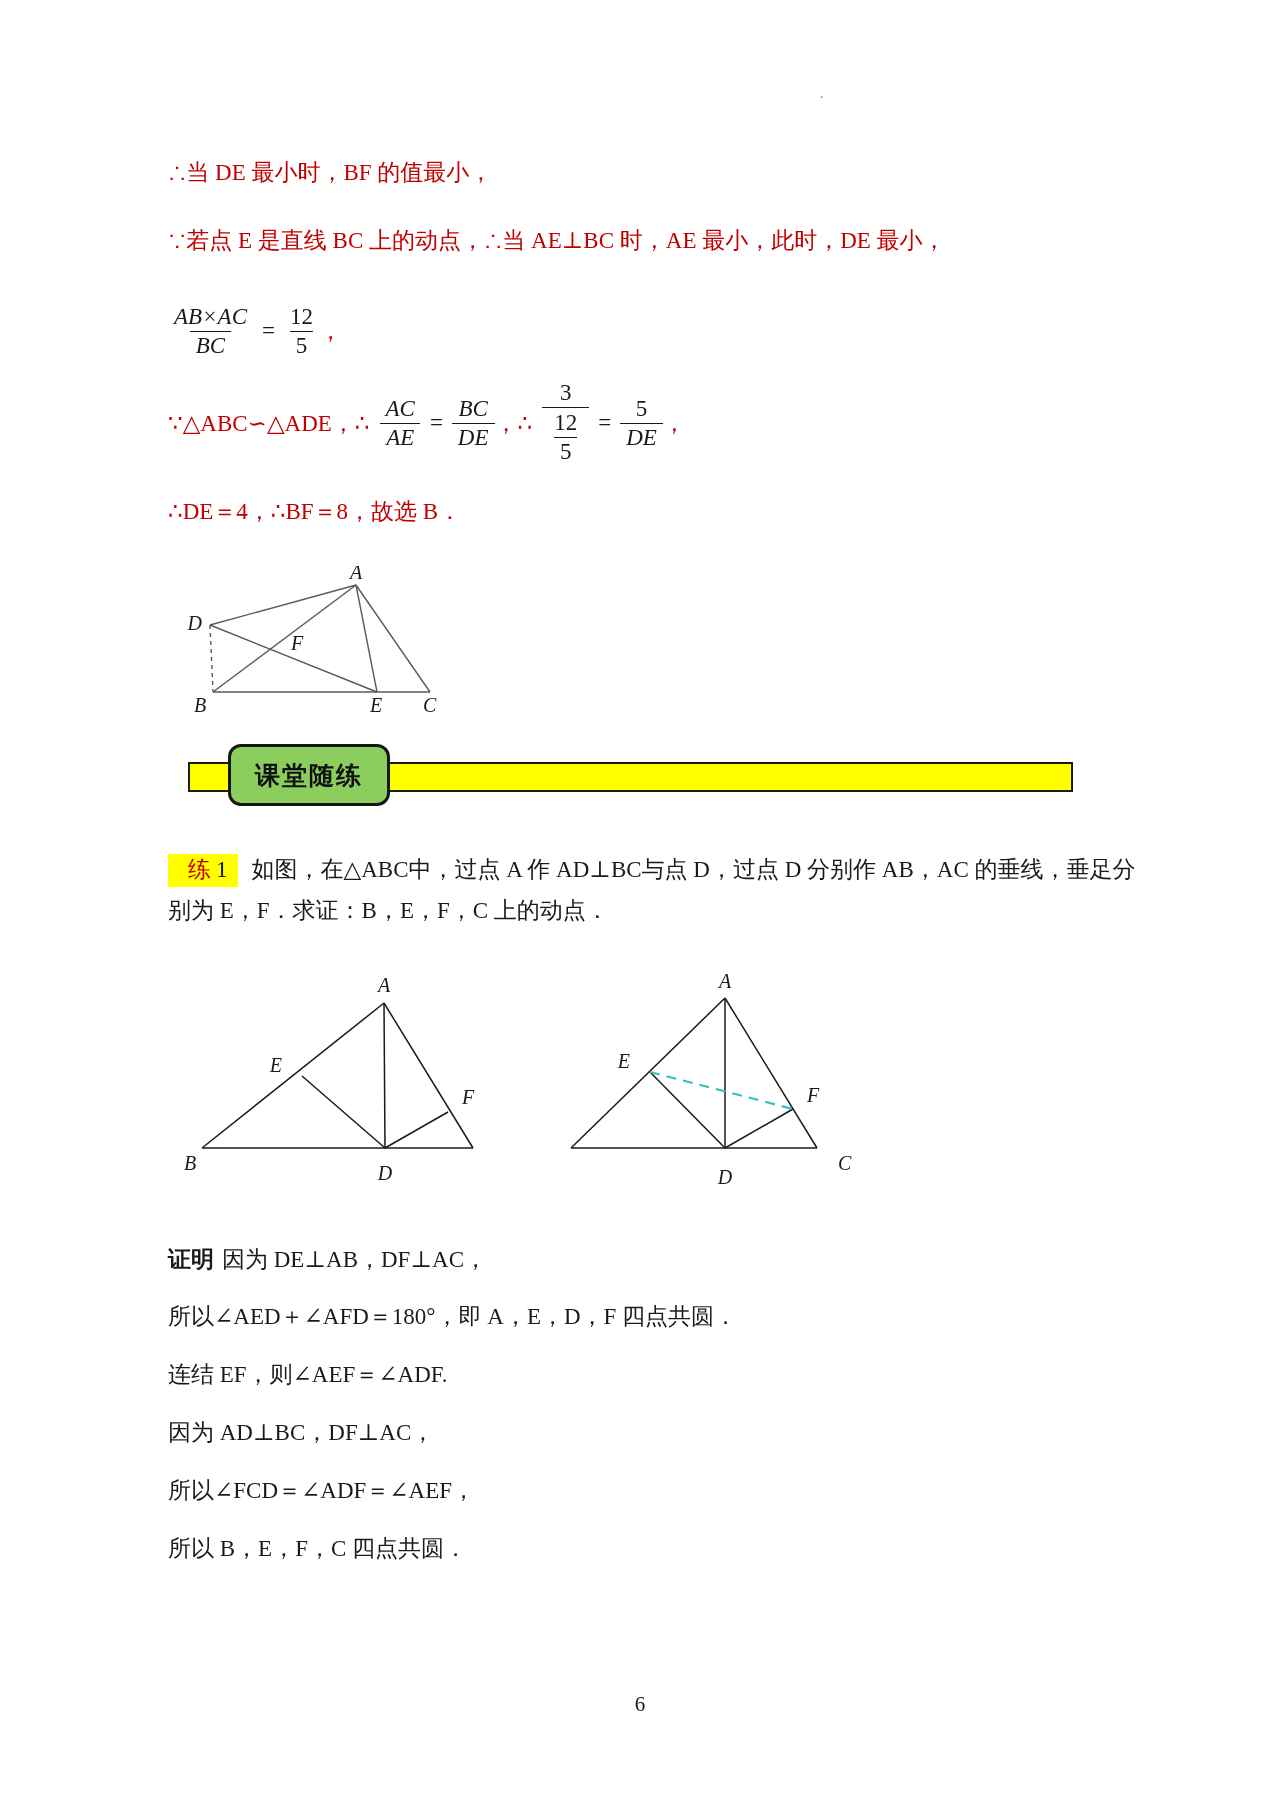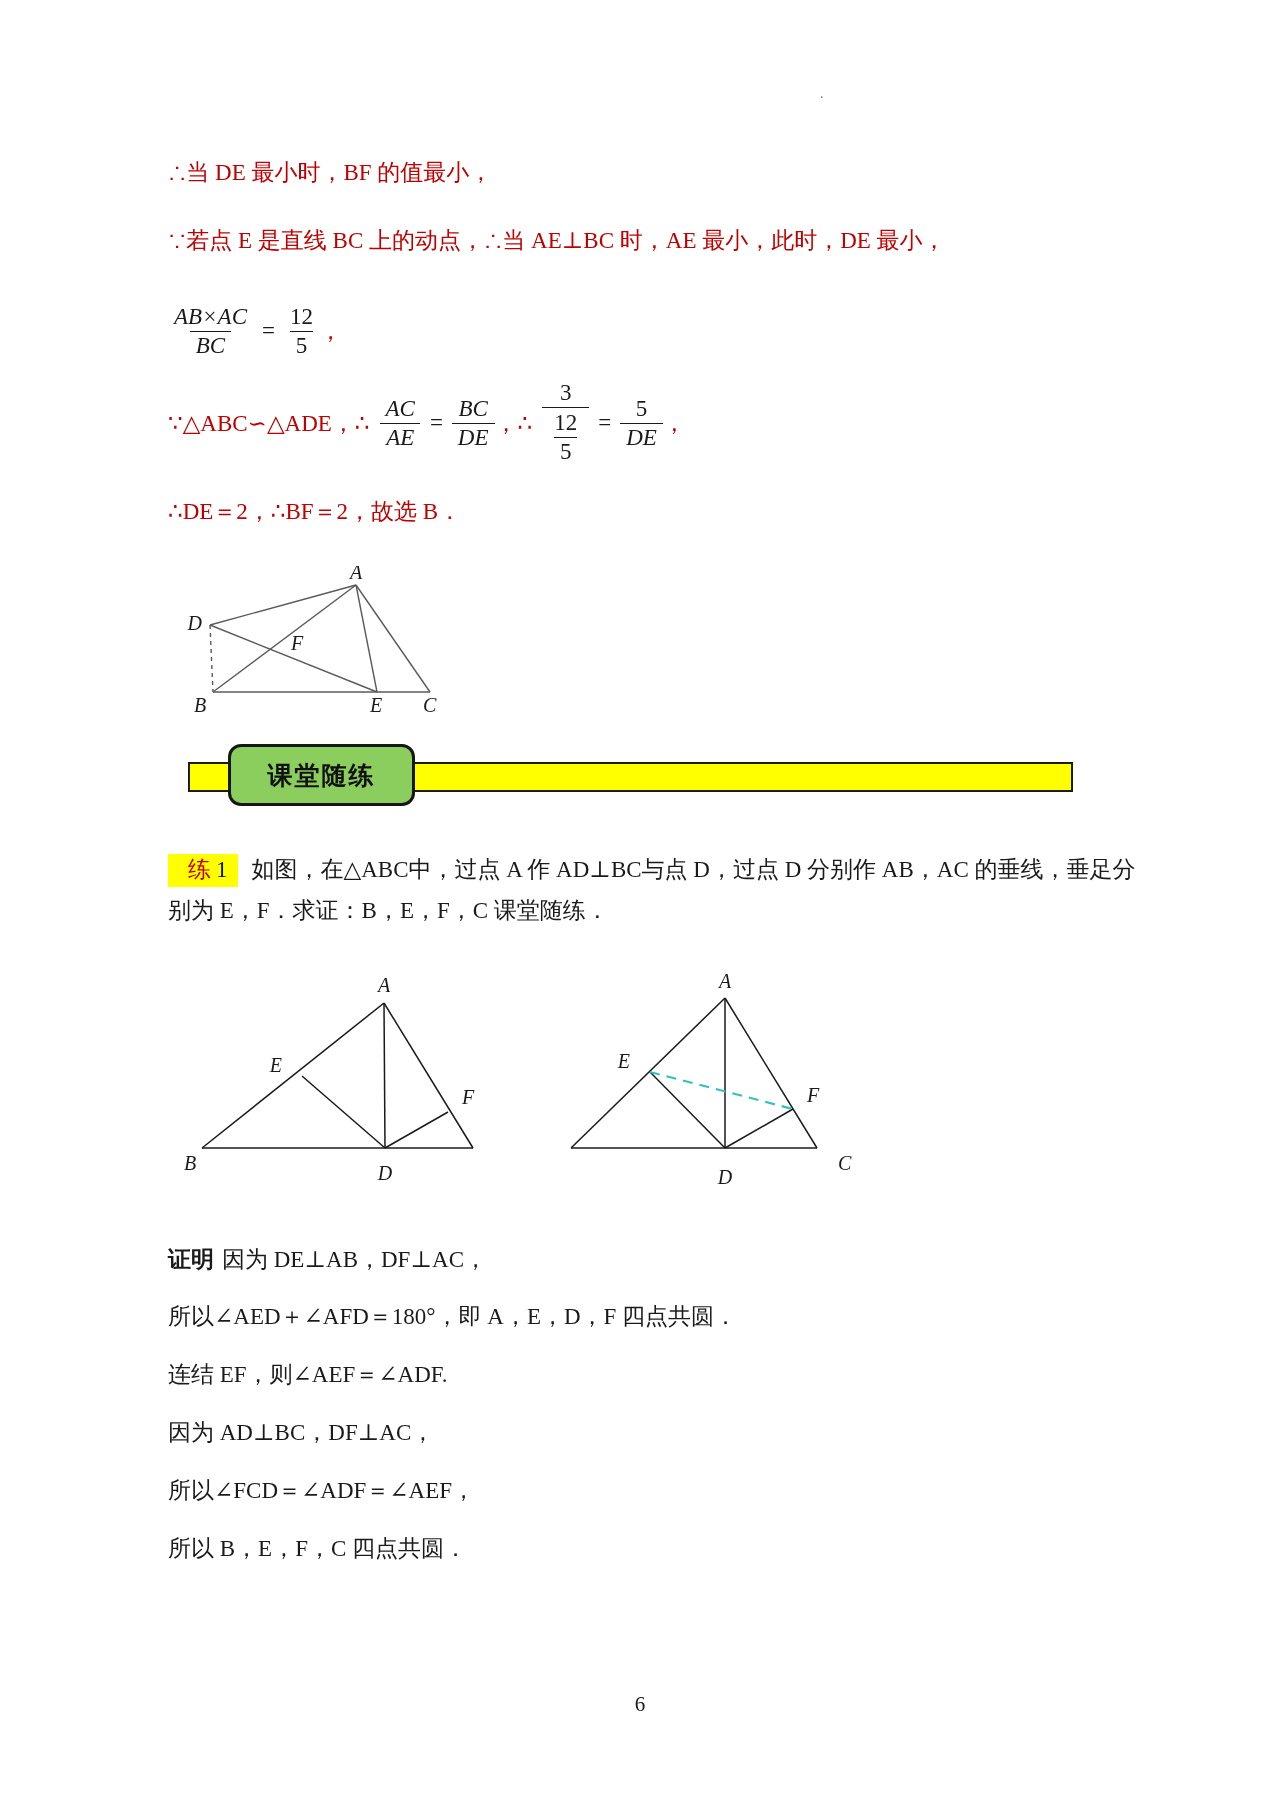--- a/index.html
+++ b/index.html
@@ -15,21 +15,21 @@
         vertical-align:middle;line-height:1.12;color:#1a1a1a;}
   .frac .num,.frac .den{padding:1px 6px;}
   .frac > .den{border-top:1.6px solid #1a1a1a;}
   .it{font-style:italic;}
   .eq{margin:0 9px;color:#1a1a1a;}
   .gap{display:inline-block;width:10px;}
   .stray{position:absolute;left:820px;top:86px;font-size:14px;color:#777;}
   
   .banner-bar{position:absolute;left:188px;top:762px;width:885px;height:30px;
               background:#ffff00;border:2px solid #1c1c00;box-sizing:border-box;}
-  .banner-btn{position:absolute;left:228px;top:744px;width:187px;height:62px;
+  .banner-btn{position:absolute;left:228px;top:744px;width:162px;height:62px;
               background:#8bce5e;border:3px solid #161616;border-radius:13px;
               box-sizing:border-box;display:flex;align-items:center;justify-content:center;
               font-family:"Liberation Sans","DejaVu Sans",sans-serif;
               font-weight:bold;font-size:25px;color:#111;letter-spacing:2px;}
   
   .tagbox{display:inline-block;background:#ffff00;padding:1px 10px 2px 20px;margin-right:14px;}
   .tag-cn{color:#c00000;}
   .tag-num{color:#111;margin-left:5px;}
   
   svg text{font-family:"Liberation Serif","DejaVu Serif",serif;font-style:italic;
@@ -87,21 +87,21 @@
       </span>
     </span>
     <span class="eq">=</span>
     <span class="frac it">
       <span class="num" style="font-style:normal">5</span>
       <span class="den">DE</span>
     </span>
     <span>，</span>
   </div>
 
-  <div class="abs txt red" style="left:168px;top:497px">∴DE＝2，∴BF＝2，故选 B．</div>
+  <div class="abs txt red" style="left:168px;top:497px">∴DE＝4，∴BF＝8，故选 B．</div>
 
   <svg class="abs" style="left:166px;top:566px" width="288" height="158" viewBox="0 0 288 158">
     <g stroke="#5a5a5a" stroke-width="1.4" fill="none">
       <line x1="47" y1="126" x2="264" y2="126"></line>
       <line x1="47" y1="126" x2="190" y2="19"></line>
       <line x1="190" y1="19" x2="211" y2="126"></line>
       <line x1="190" y1="19" x2="264" y2="126"></line>
       <line x1="190" y1="19" x2="44" y2="59"></line>
       <line x1="44" y1="59" x2="211" y2="126"></line>
       <line x1="44" y1="59" x2="47" y2="126" stroke-dasharray="4 4"></line>
@@ -113,21 +113,21 @@
     <text x="257" y="146">C</text>
     <text x="125" y="84">F</text>
   </svg>
 
   <div class="banner-bar"></div>
   <div class="banner-btn">课堂随练</div>
 
   <div class="abs txt" style="left:168px;top:854px">
     <span class="tagbox"><span class="tag-cn">练</span><span class="tag-num">1</span></span><span>如图，在△ABC中，过点 A 作 AD⊥BC与点 D，过点 D 分别作 AB，AC 的垂线，垂足分</span>
   </div>
-  <div class="abs txt" style="left:168px;top:896px">别为 E，F．求证：B，E，F，C 课堂随练．</div>
+  <div class="abs txt" style="left:168px;top:896px">别为 E，F．求证：B，E，F，C 上的动点．</div>
 
   <svg class="abs" style="left:182px;top:962px" width="312" height="232" viewBox="0 0 312 232">
     <g stroke="#1a1a1a" stroke-width="1.5" fill="none">
       <line x1="20" y1="186" x2="291" y2="186"></line>
       <line x1="20" y1="186" x2="202" y2="41"></line>
       <line x1="202" y1="41" x2="291" y2="186"></line>
       <line x1="202" y1="41" x2="203" y2="186"></line>
       <line x1="203" y1="186" x2="120" y2="114"></line>
       <line x1="203" y1="186" x2="266" y2="150"></line>
     </g>

